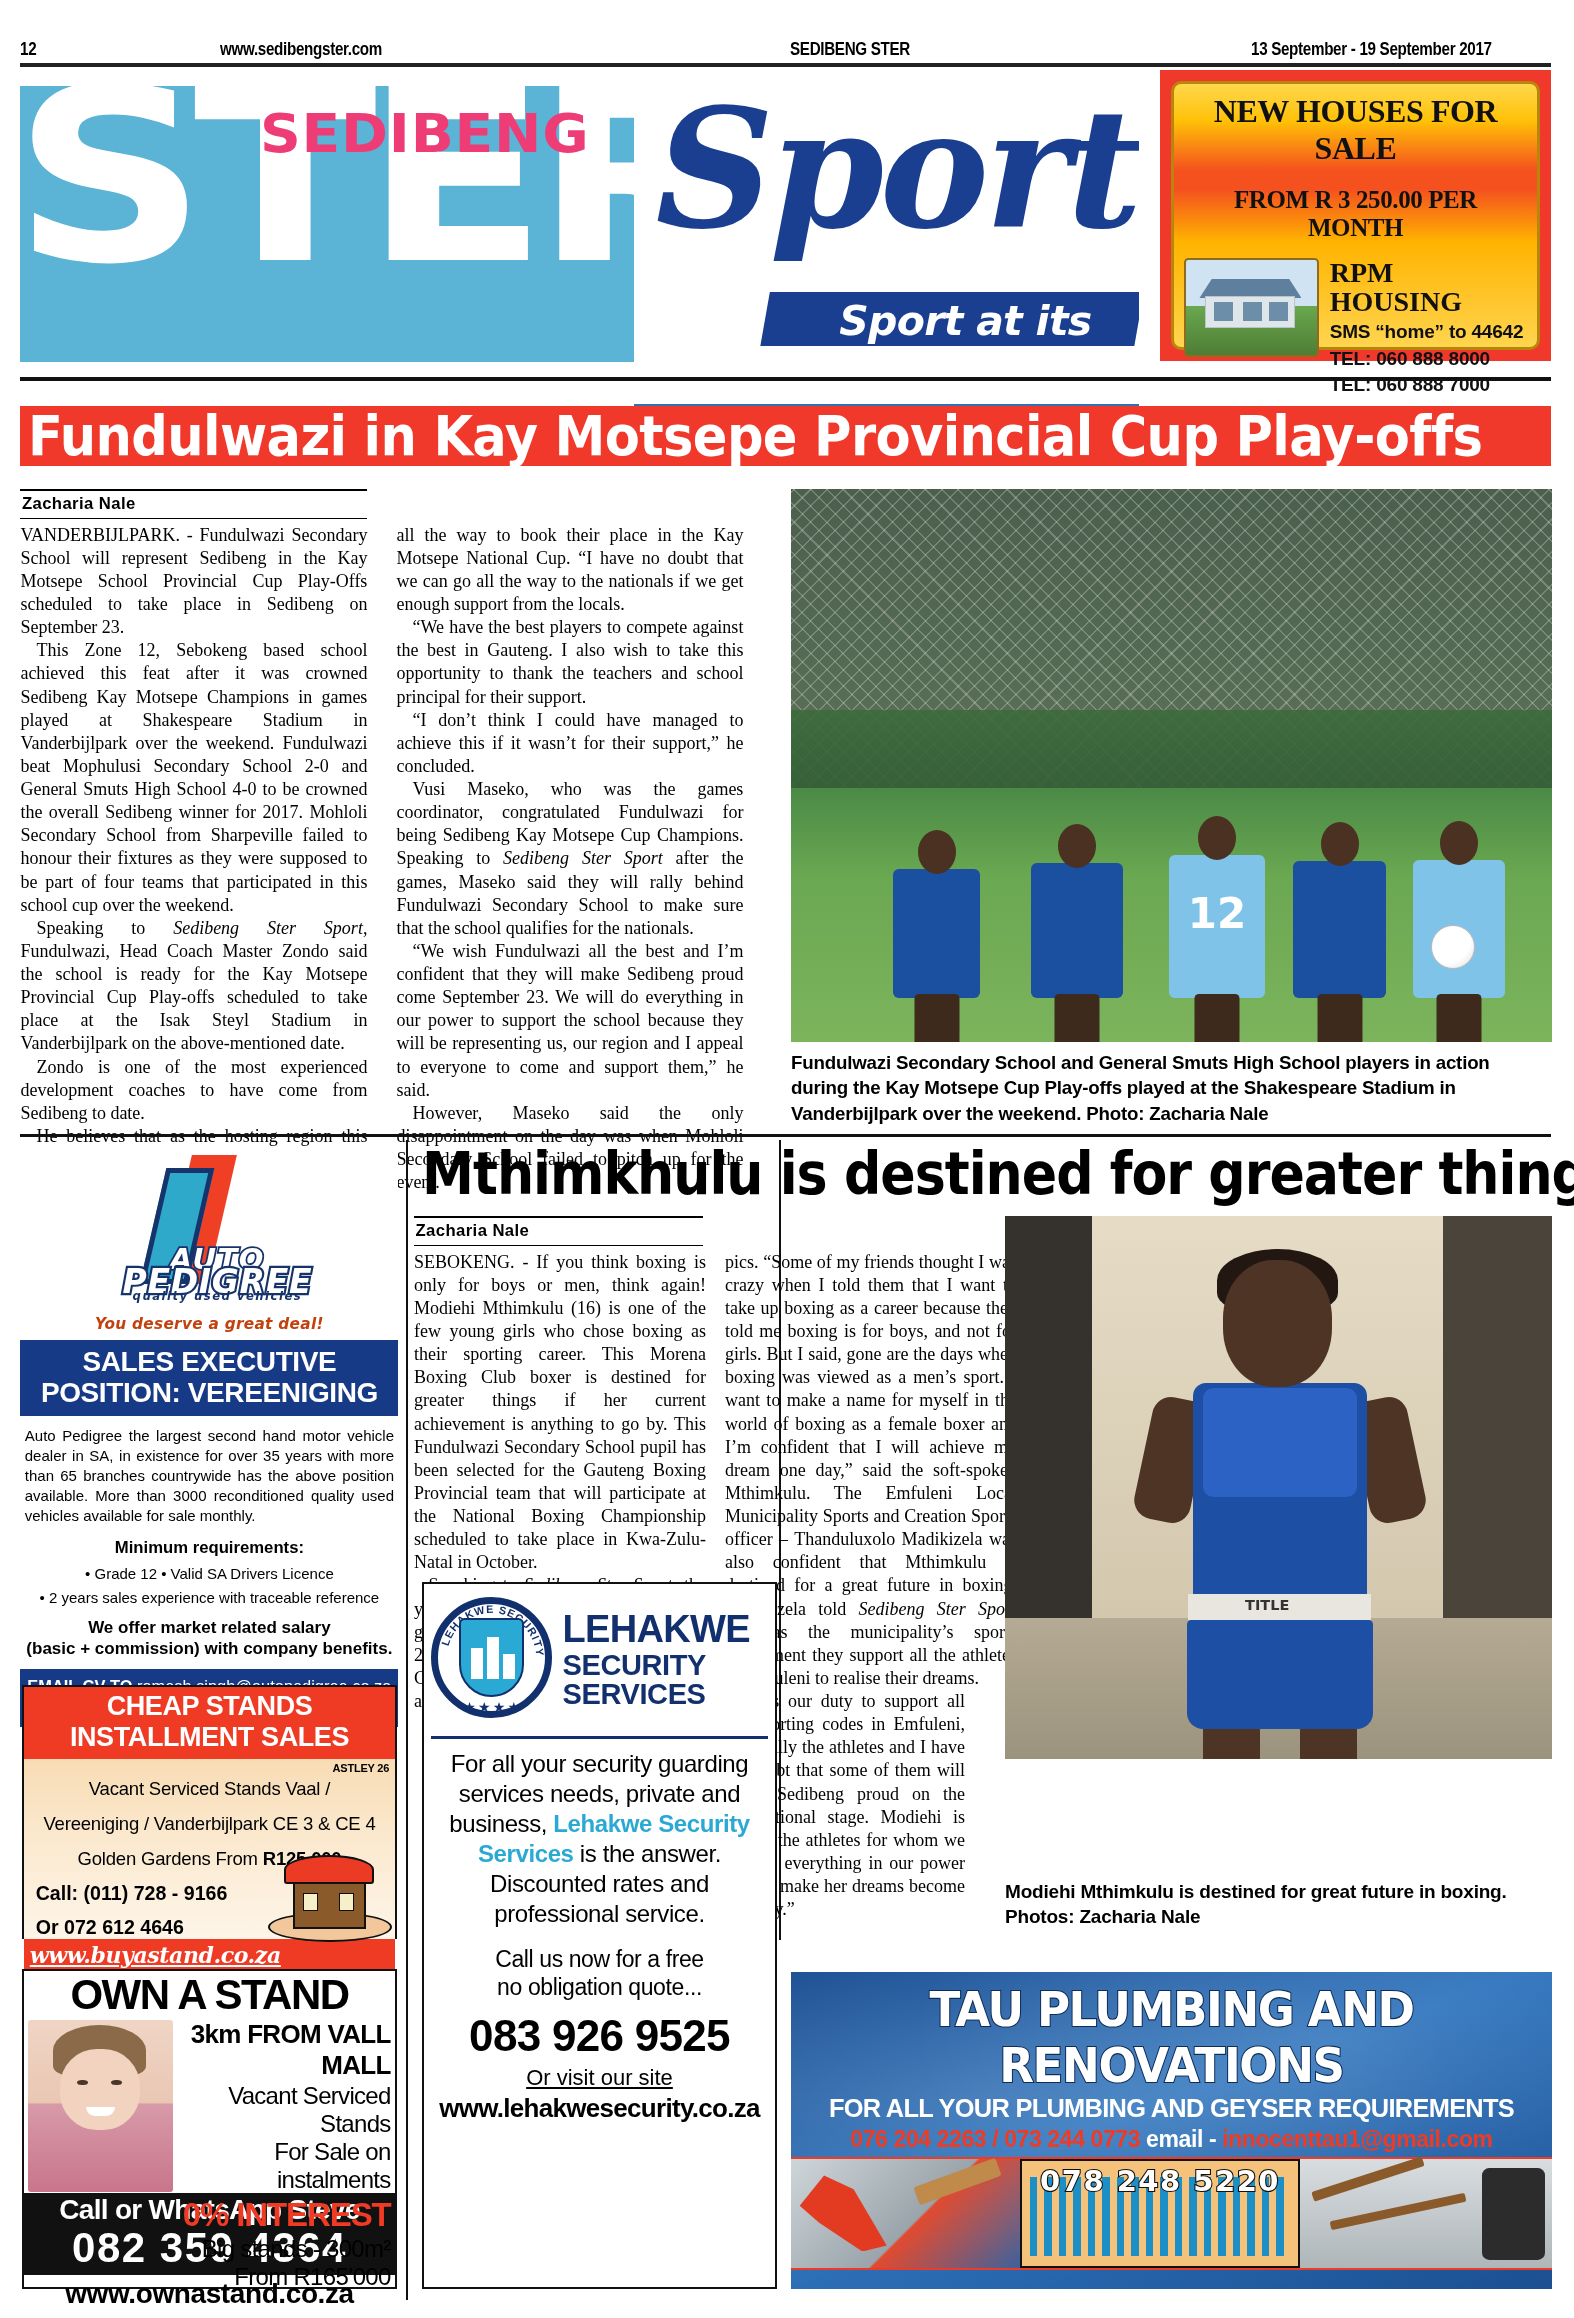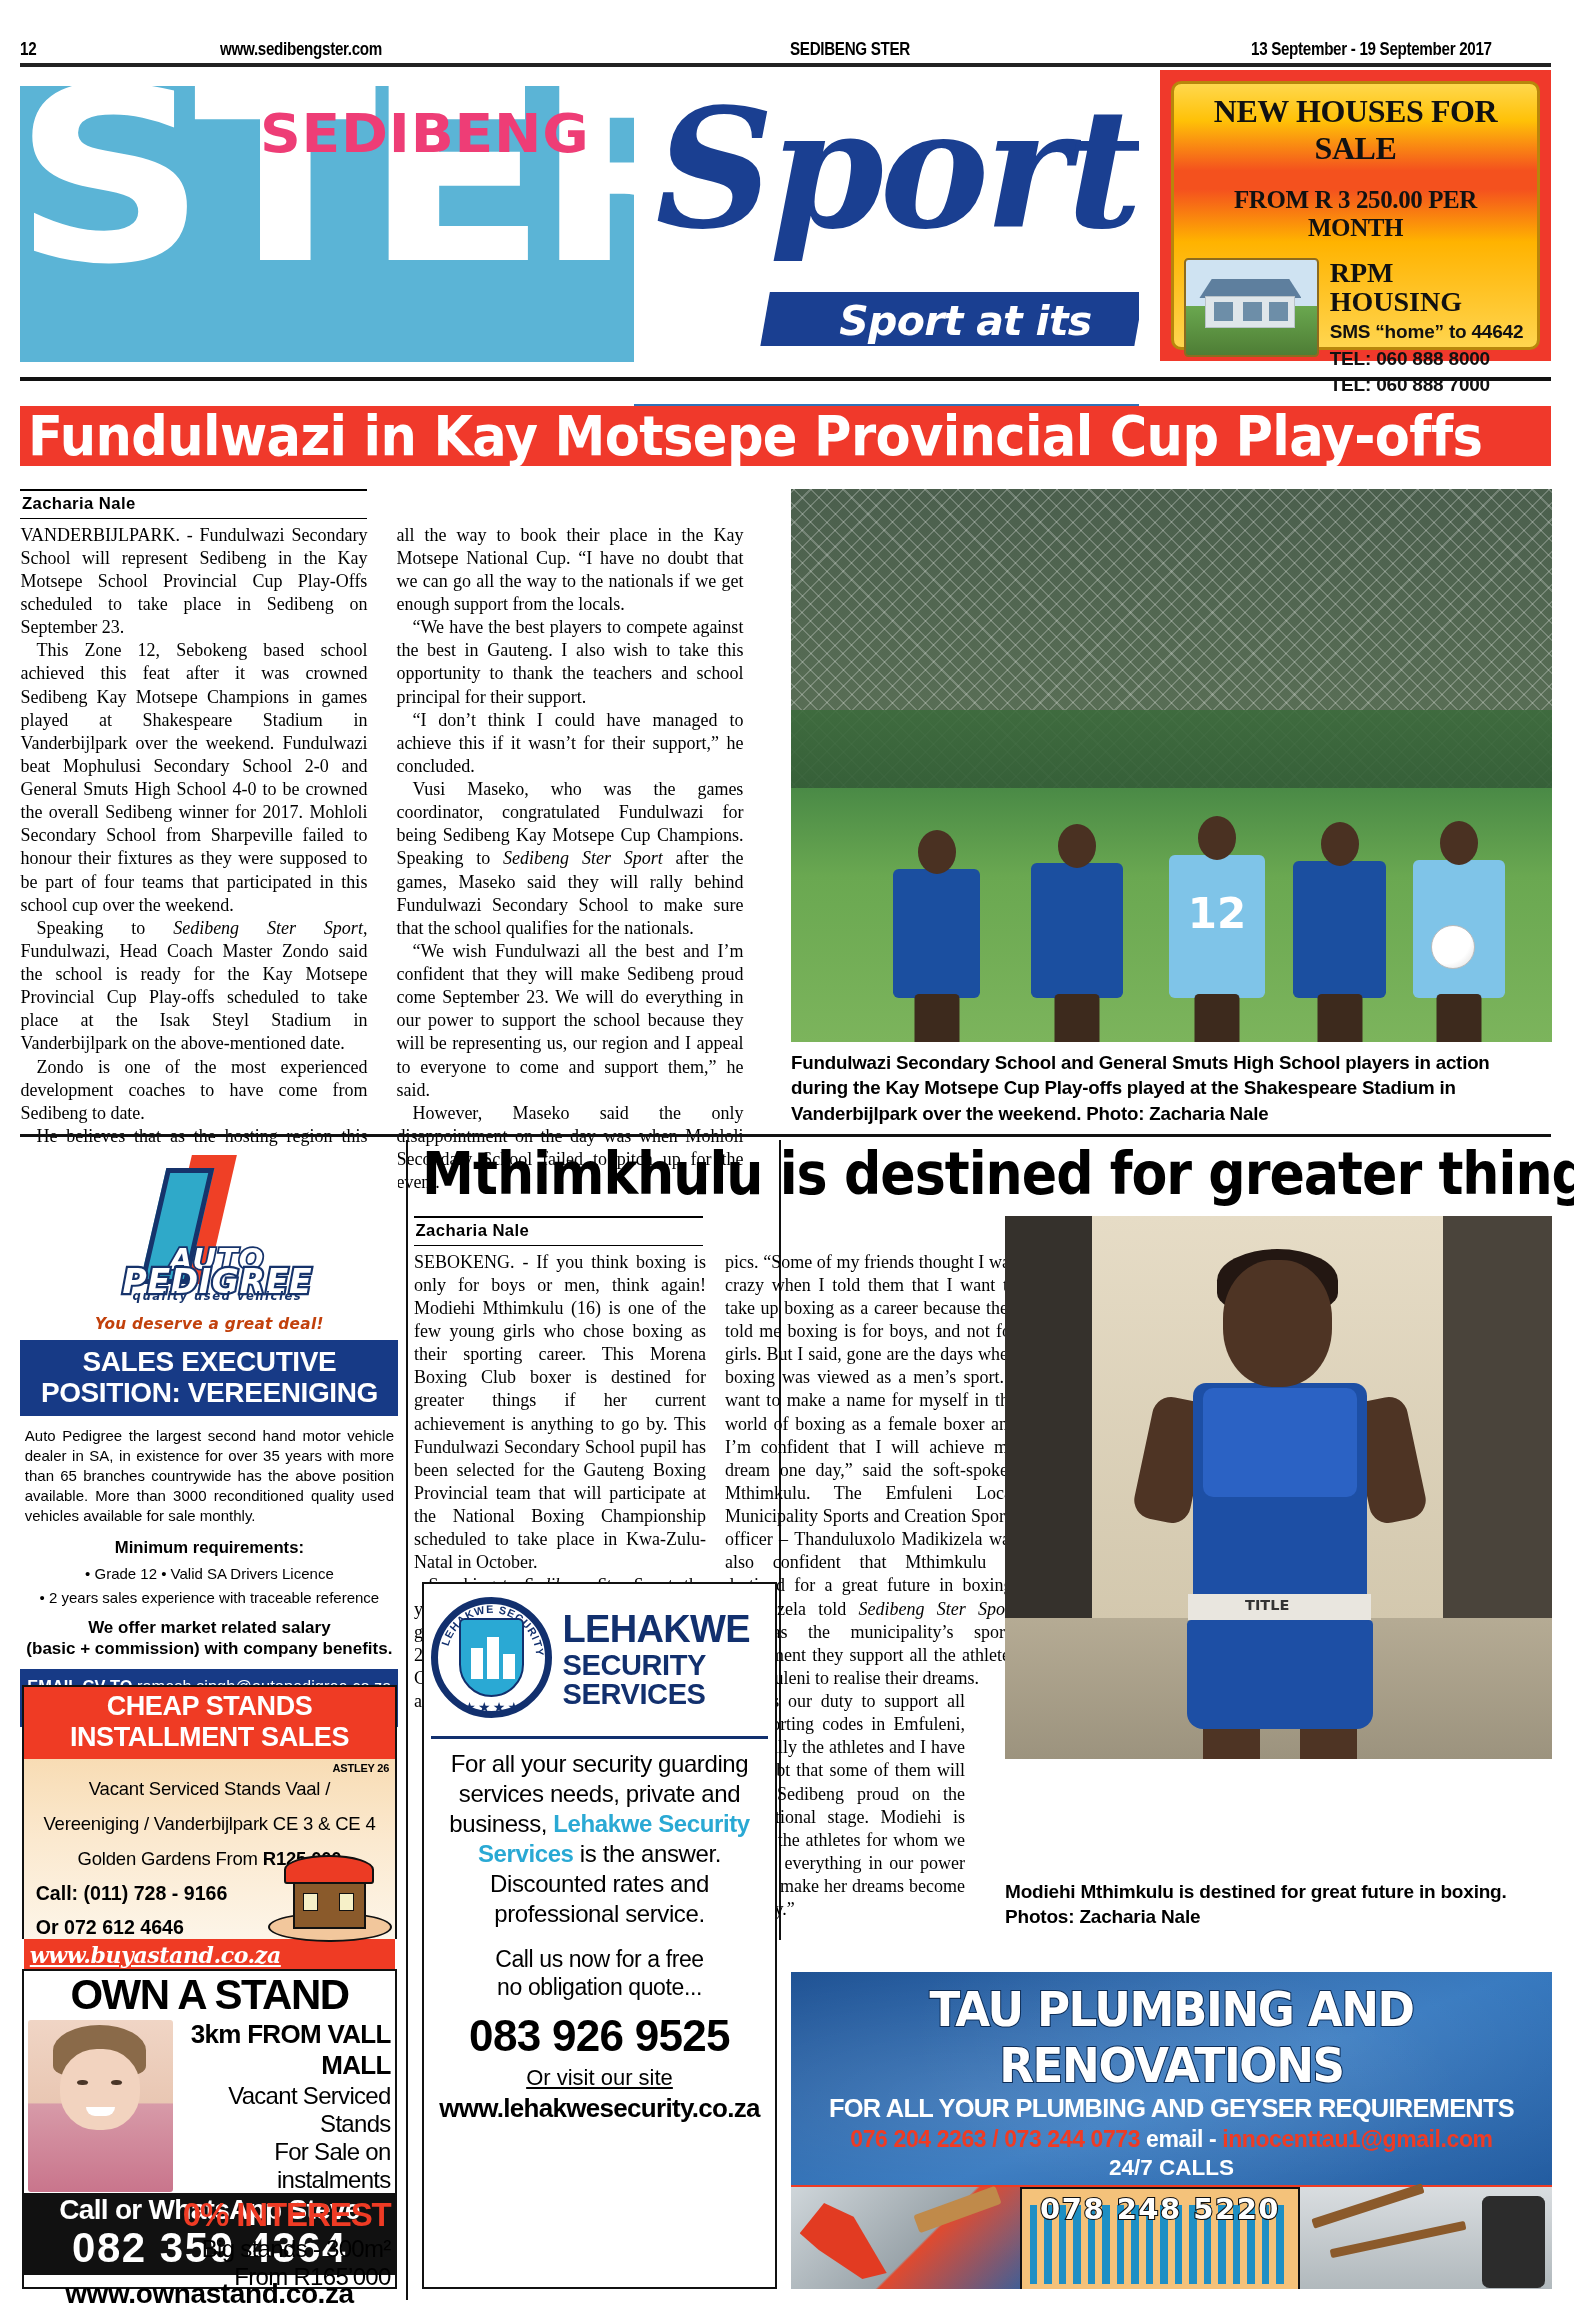--- a/index.html
+++ b/index.html
@@ -496,21 +496,20 @@
     <div class="lk-web">www.lehakwesecurity.co.za</div>
   </div>
 
   <div class="tp">
     <div class="tp-bgwave"></div>
     <div class="tp-h">TAU PLUMBING AND RENOVATIONS</div>
     <div class="tp-s">FOR ALL YOUR PLUMBING AND GEYSER REQUIREMENTS</div>
     <div class="tp-c">
       <span class="red">076 204 2263 / 073 244 0773</span><span class="white"> email - </span><span class="red">innocenttau1@gmail.com</span>
     </div>
-    <div class="tp-24">24/7 CALLS</div>
     <div class="tp-strip">
       <div class="tp-p1">
           <div class="wrench"></div>
           <div class="pipe"></div>
         </div>
       <div class="tp-p2">
         <div class="tubes"></div>
         <div class="tp-num">078  248 5220</div>
       </div>
       <div class="tp-p3">

